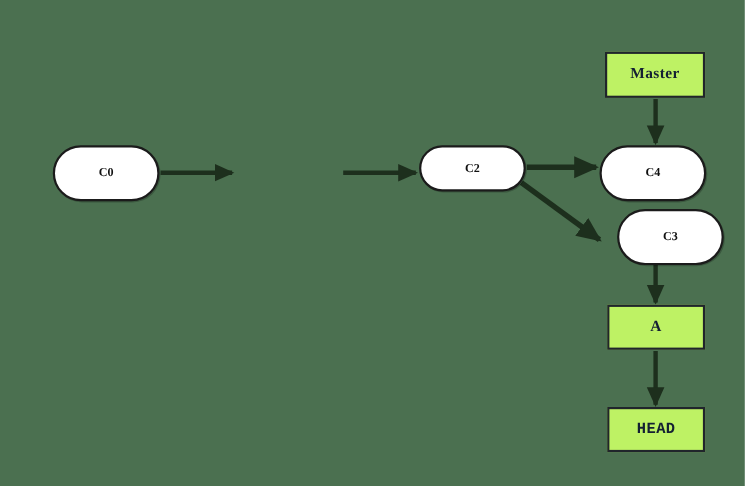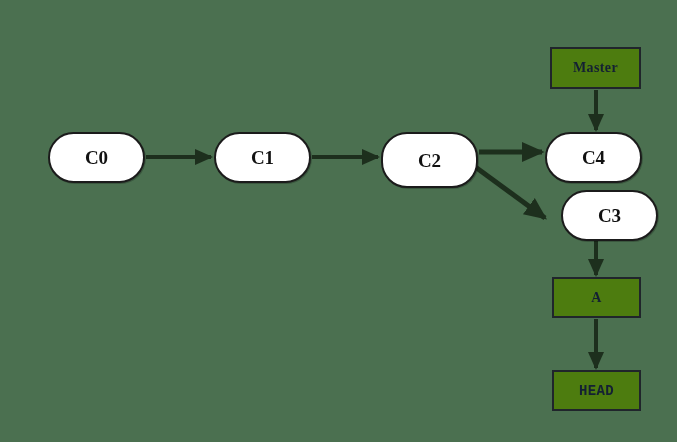--- a/index.html
+++ b/index.html
@@ -41,26 +41,26 @@
     align-items: center;
     justify-content: center;
     text-align: center;
     line-height: 1;
   }
   .node.commit {
     background: #ffffff;
     border: 2px solid #1b1b1b;
     border-radius: 26px;
     color: #111111;
-    font-size: 19px;
+    font-size: 11px;
     font-weight: bold;
     box-shadow: 1px 1px 0 rgba(0,0,0,0.22);
   }
   .node.ref {
-    background: #4d7c0f;
+    background: #bef264;
     border: 2px solid #20252b;
     border-radius: 0;
     color: #142033;
     font-size: 14px;
     font-weight: bold;
     letter-spacing: 0.4px;
   }
   .node-label {
     pointer-events: none;
     user-select: none;
@@ -106,25 +106,22 @@
       <line x1="596" y1="319" x2="596" y2="368" stroke="#1d2f1d" stroke-width="4" marker-end="url(#arrow)"></line>
     </g>
   </svg>
 
   <div class="node-layer">
 
     <div class="node commit" style="left:48px; top:132px; width:97px; height:51px;">
       <span class="node-label">C0</span>
     </div>
 
-    <div class="node commit" style="left:214px; top:132px; width:97px; height:51px;">
-      <span class="node-label">C1</span>
-    </div>
 
-    <div class="node commit" style="left:381px; top:132px; width:97px; height:56px;">
+    <div class="node commit" style="left:381px; top:132px; width:97px; height:42px;">
       <span class="node-label">C2</span>
     </div>
 
     <div class="node commit" style="left:545px; top:132px; width:97px; height:51px;">
       <span class="node-label">C4</span>
     </div>
 
     <div class="node commit" style="left:561px; top:190px; width:97px; height:51px;">
       <span class="node-label">C3</span>
     </div>

